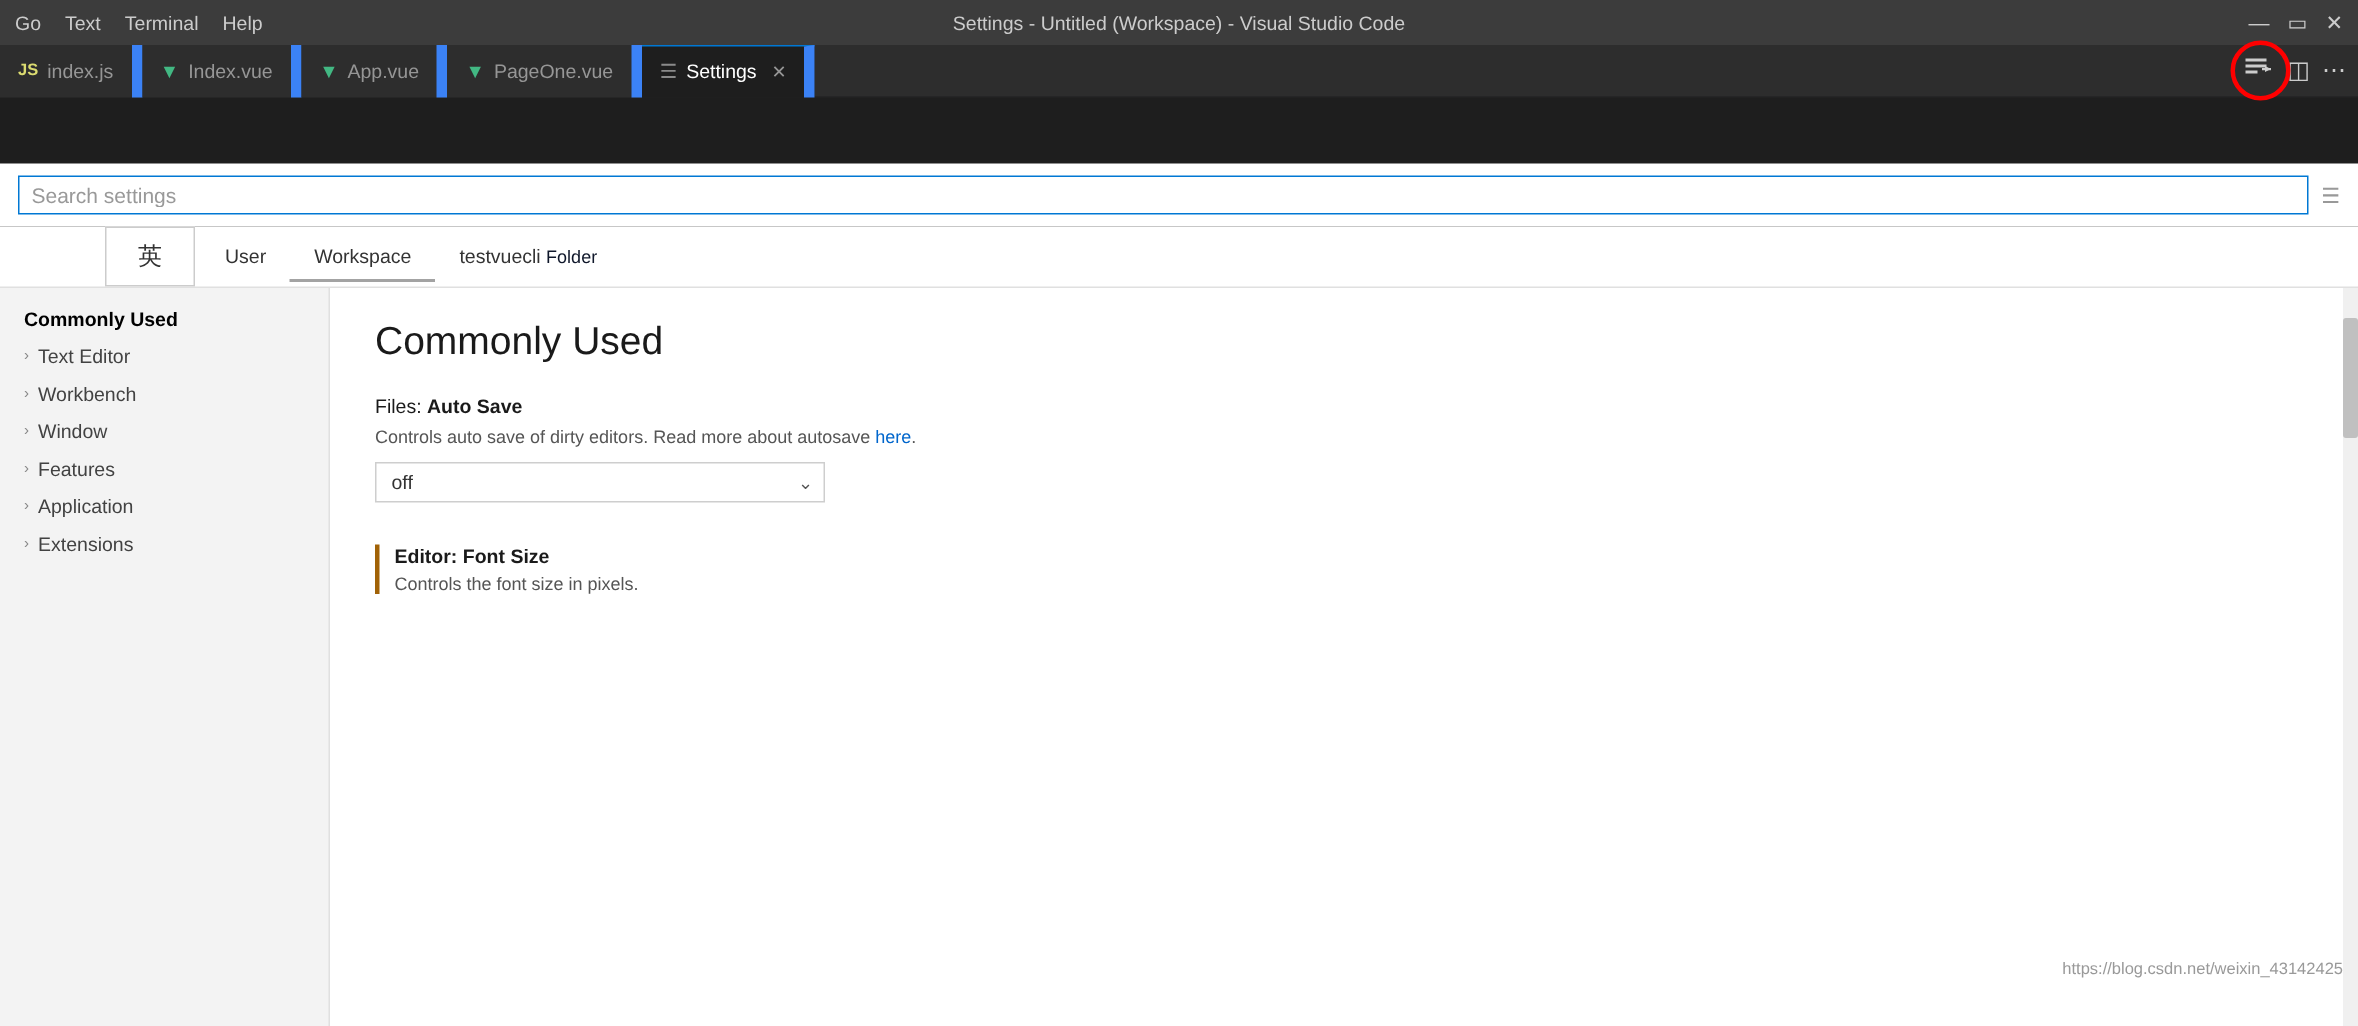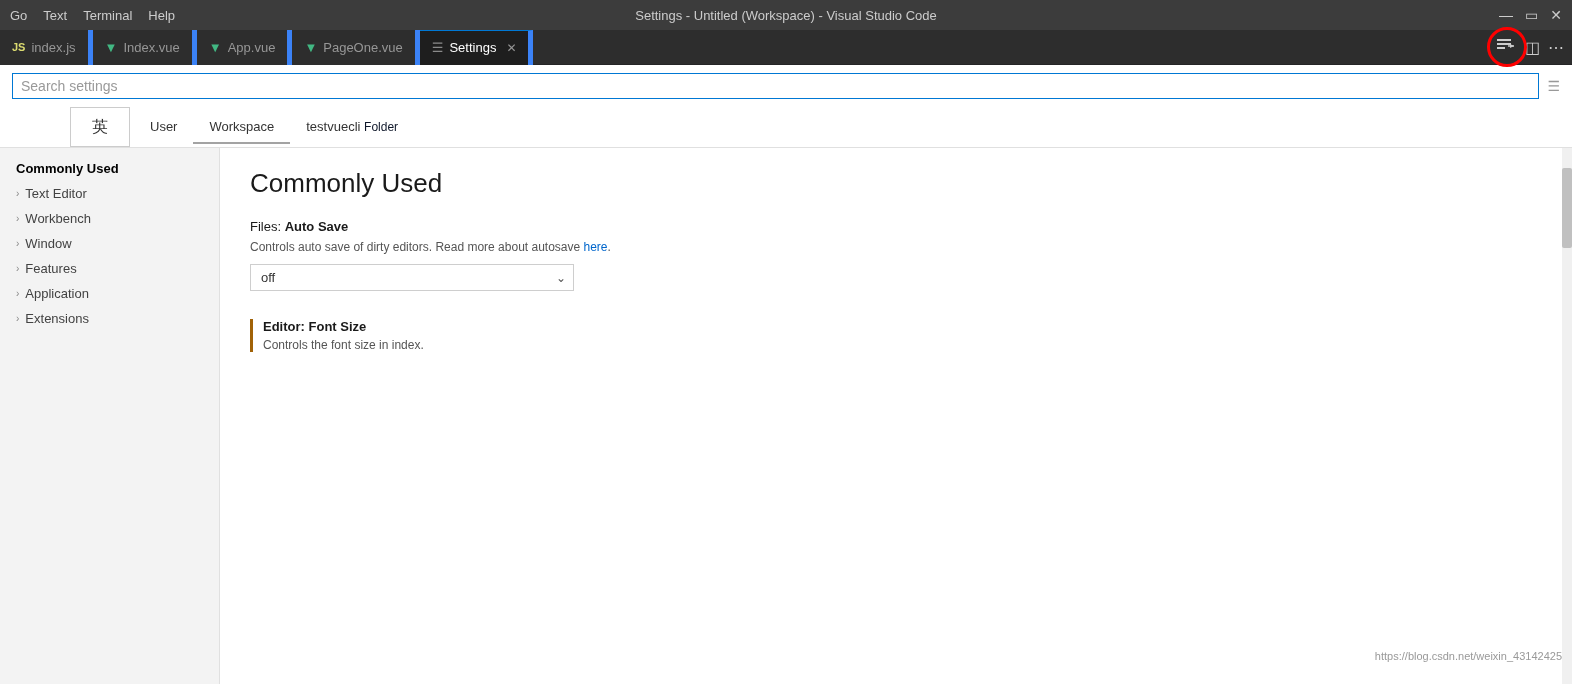--- a/index.html
+++ b/index.html
@@ -31,21 +31,21 @@
       height: 35px;
       border-bottom: 1px solid #252526;
     }
     .tab {
       display: flex;
       align-items: center;
       height: 35px;
       padding: 0 12px;
       font-size: 13px;
       cursor: pointer;
-      border-right: 5px solid #3b82f6;
+      border-right: 7px solid #3b82f6;
       gap: 6px;
       color: #969696;
       background: #2d2d2d;
       white-space: nowrap;
     }
     .tab.active {
       background: #1e1e1e;
       color: #ffffff;
       border-top: 1px solid #0078d4;
     }
@@ -62,20 +62,21 @@
       background: #1e1e1e;
       height: calc(684px - 30px - 35px);
     }
 
     
     .search-bar-container {
       background: #ffffff;
       padding: 8px 12px;
       display: flex;
       align-items: center;
+      margin-top: 44px;
     }
     .search-bar {
       width: 100%;
       border: 1px solid #0078d4;
       outline: none;
       font-size: 14px;
       padding: 4px 8px;
       color: #333;
       background: white;
     }
@@ -171,21 +172,21 @@
       margin-bottom: 8px;
       line-height: 1.5;
     }
     .setting-desc a { color: #0066cc; text-decoration: none; }
     .setting-desc .code { color: #c0392b; font-family: monospace; font-size: 12px; font-weight: bold; }
     .setting-desc .link-blue { color: #0066cc; }
 
     .select-wrapper {
       position: relative;
       display: inline-block;
-      width: 324px;
+      width: 300px;
     }
     .setting-select {
       width: 100%;
       padding: 5px 28px 5px 10px;
       border: 1px solid #cecece;
       background: white;
       font-size: 13px;
       color: #333;
       appearance: none;
       cursor: pointer;
@@ -244,21 +245,21 @@
       width: 40px;
       height: 40px;
       border: 3px solid red;
       border-radius: 50%;
       pointer-events: none;
     }
 
     
     .bottom-url {
       position: fixed;
-      bottom: 22px;
+      bottom: 32px;
       right: 10px;
       font-size: 11px;
       color: #999;
     }
   </style>
 </head>
 <body>
 
 <div class="title-bar">
   <div class="title-bar-left">
@@ -384,21 +385,21 @@
             <option value="onFocusChange">onFocusChange</option>
             <option value="onWindowChange">onWindowChange</option>
           </select>
           <span class="select-chevron">⌄</span>
         </div>
       </div>
 
 
       <div class="setting-section editor-font-section">
         <div class="editor-font-label">Editor: Font Size</div>
-        <div class="editor-font-desc">Controls the font size in index.</div>
+        <div class="editor-font-desc">Controls the font size in pixels.</div>
       </div>
     </div>
 
     <div style="position:relative; width:10px; background:#f0f0f0; flex-shrink:0;">
       <div class="scrollbar-handle" style="position:relative; top:20px; left:0;"></div>
     </div>
   </div>
 </div>
 
 <div class="bottom-url">https://blog.csdn.net/weixin_43142425</div>

